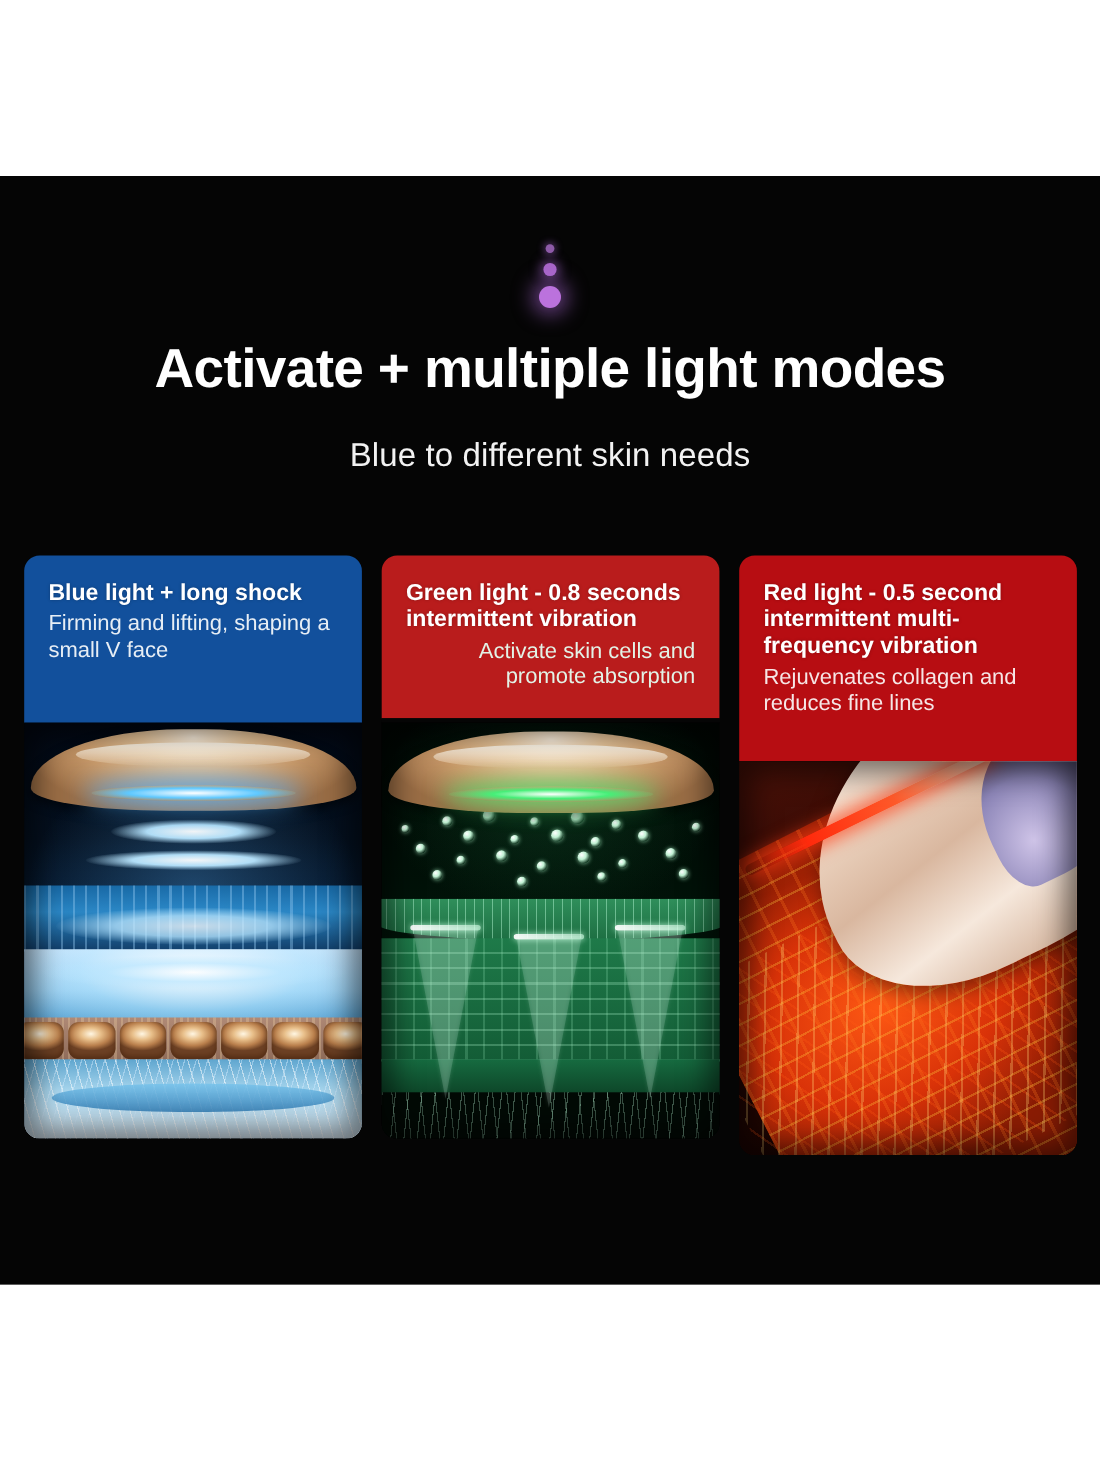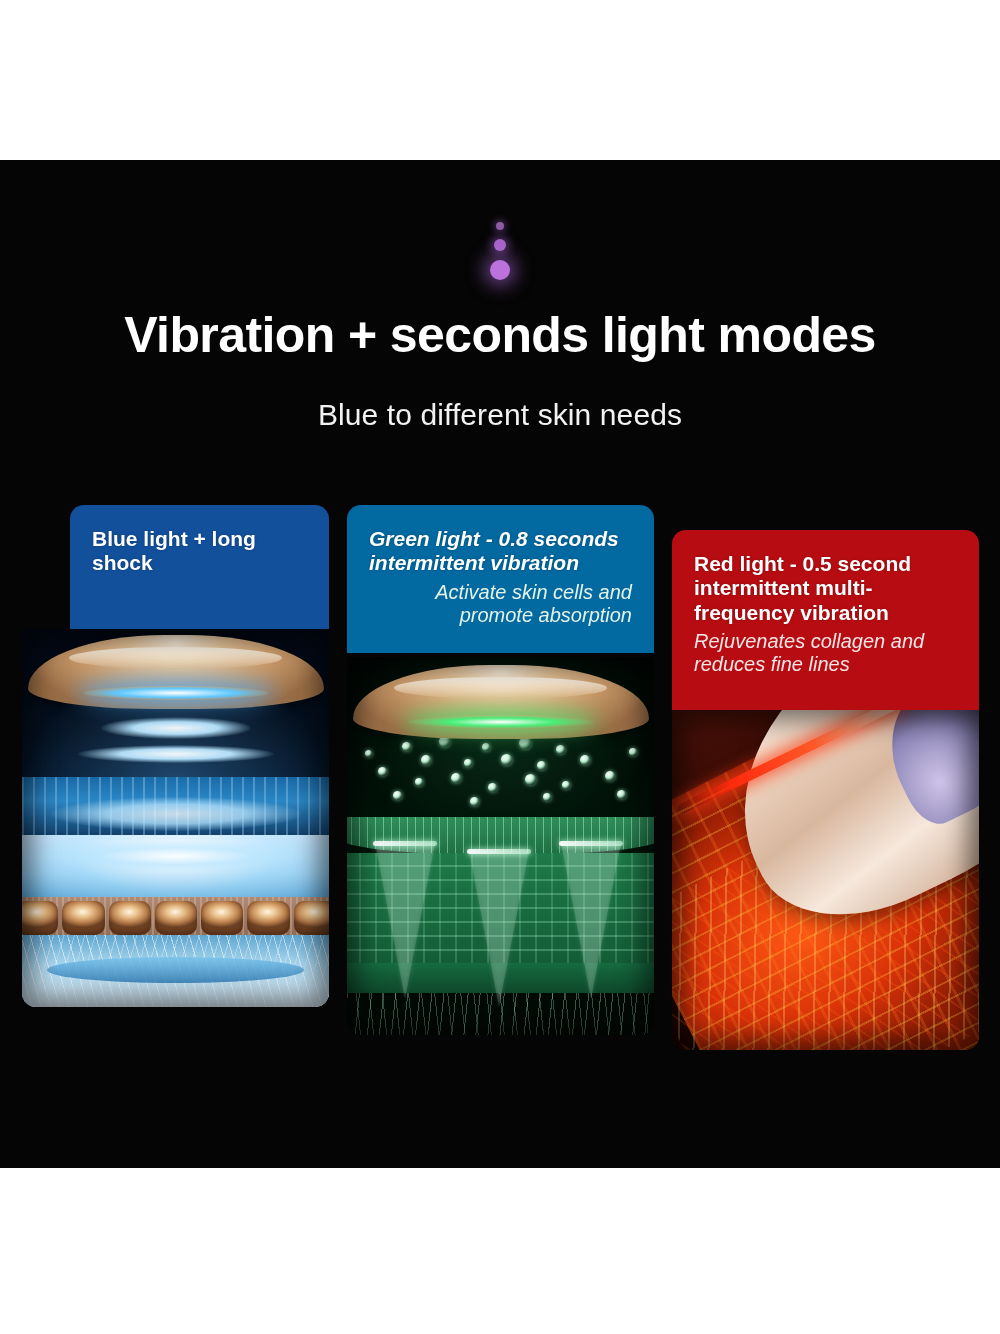--- a/index.html
+++ b/index.html
@@ -113,45 +113,45 @@
     display: flex;
     flex-direction: column;
   }
 
   .card {
     border-radius: 14px 14px 0 0;
     padding: 22px 22px 14px 22px;
     box-sizing: border-box;
   }
   .card-blue  { background: #12509c; }
-  .card-green { background: #0369a1; font-style: italic; }
+  .card-green { background: #b91c1c; }
   .card-red   { background: #b70d12; }
 
   .card-title {
     color: #ffffff;
     font-size: 21px;
     font-weight: bold;
     line-height: 1.16;
     margin: 0 0 5px 0;
     text-shadow: 0 0 3px rgba(0,0,0,0.25);
   }
   .card-desc {
     color: #e7eef5;
     font-size: 20px;
     font-weight: normal;
     line-height: 1.17;
     margin: 0;
   }
   .card-green .card-desc { color: #e3f3e7; text-align: right; }
-  .card-red   .card-desc { color: #f6e6e6; font-style: italic; }
-
-  
-  .card-blue  { height: 124px; margin-left: 48px; }
+  .card-red   .card-desc { color: #f6e6e6; }
+
+  
+  .card-blue  { height: 152px; }
   .card-green { height: 148px; }
-  .card-red   { height: 196px; margin-top: 25px; }
+  .card-red   { height: 196px; }
 
   .spacer-blue  { height: 0px; }
   .spacer-green { height: 4px; background: #050505; }
   .spacer-red   { height: 0px; }
 
   
   .panel {
     position: relative;
     width: 307px;
     height: 378px;
@@ -390,28 +390,29 @@
   <div class="band-top"></div>
 
   <div class="stage">
 
     <div class="dots">
       <span class="dot dot-1"></span>
       <span class="dot dot-2"></span>
       <span class="dot dot-3"></span>
     </div>
 
-    <div class="headline">Vibration + seconds light modes</div>
+    <div class="headline">Activate + multiple light modes</div>
     <div class="subhead">Blue to different skin needs</div>
 
     <div class="columns">
 
       <div class="column">
         <div class="card card-blue">
           <p class="card-title">Blue light + long shock</p>
+          <p class="card-desc">Firming and lifting, shaping a small V face</p>
         </div>
         <div class="spacer-blue"></div>
         <div class="panel">
           <div class="blue-bg"></div>
           <div class="blue-strata-1"></div>
           <div class="blue-strata-2"></div>
           <div class="blue-strata-3"></div>
           <div class="blue-beads">
             <span class="bead"></span>
             <span class="bead"></span>

